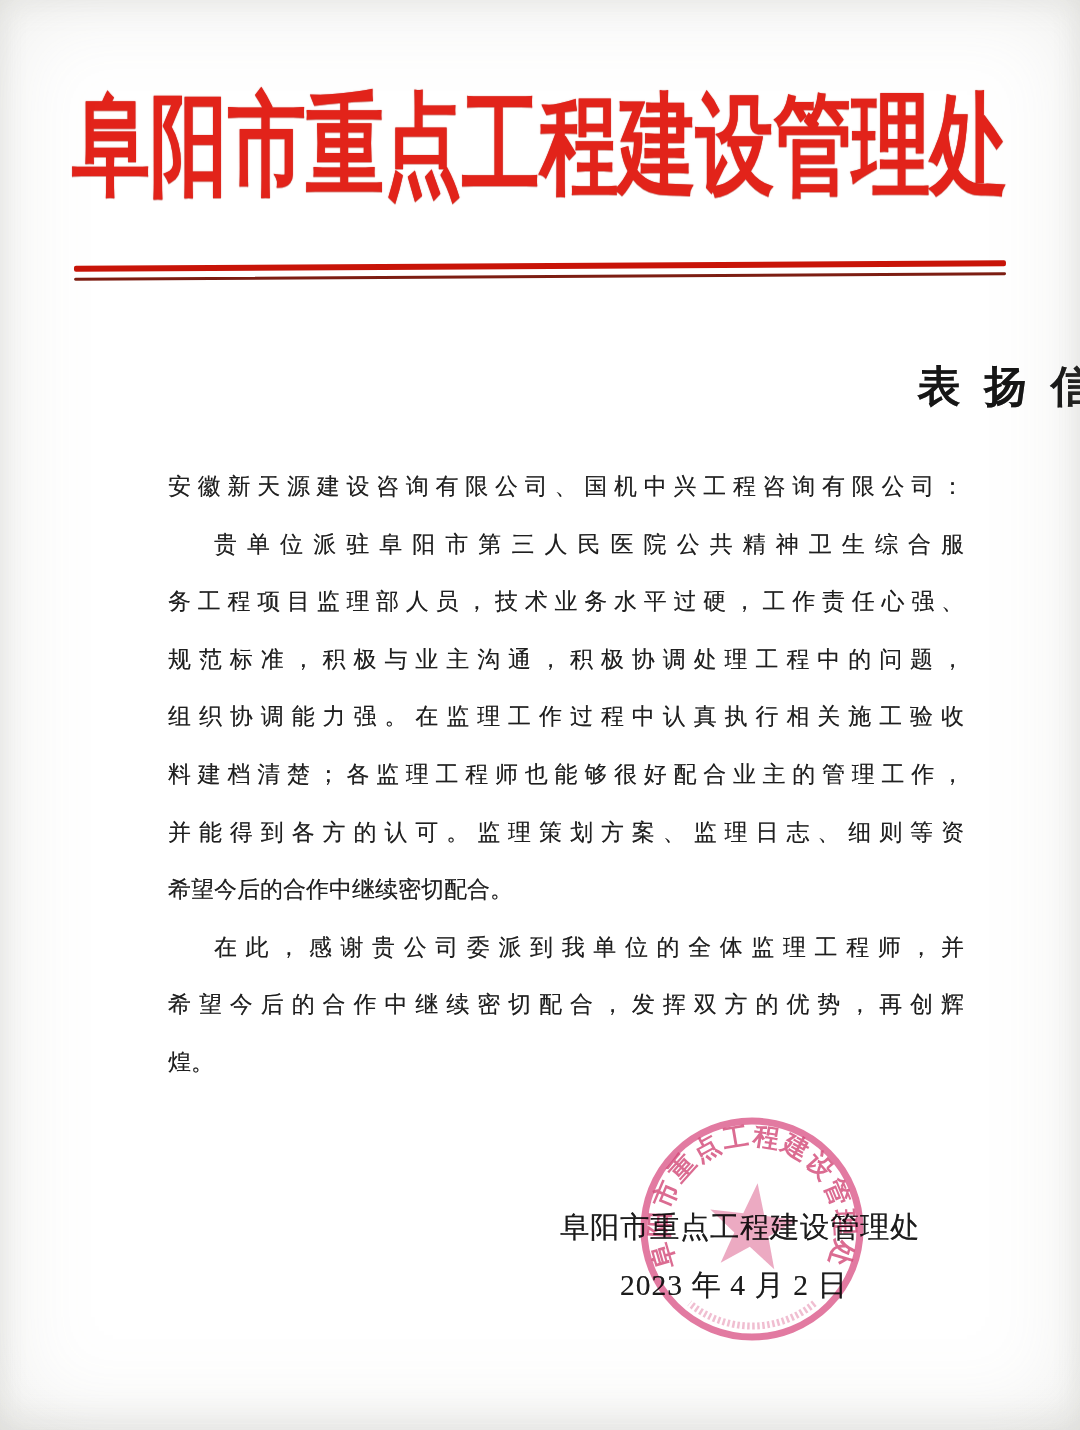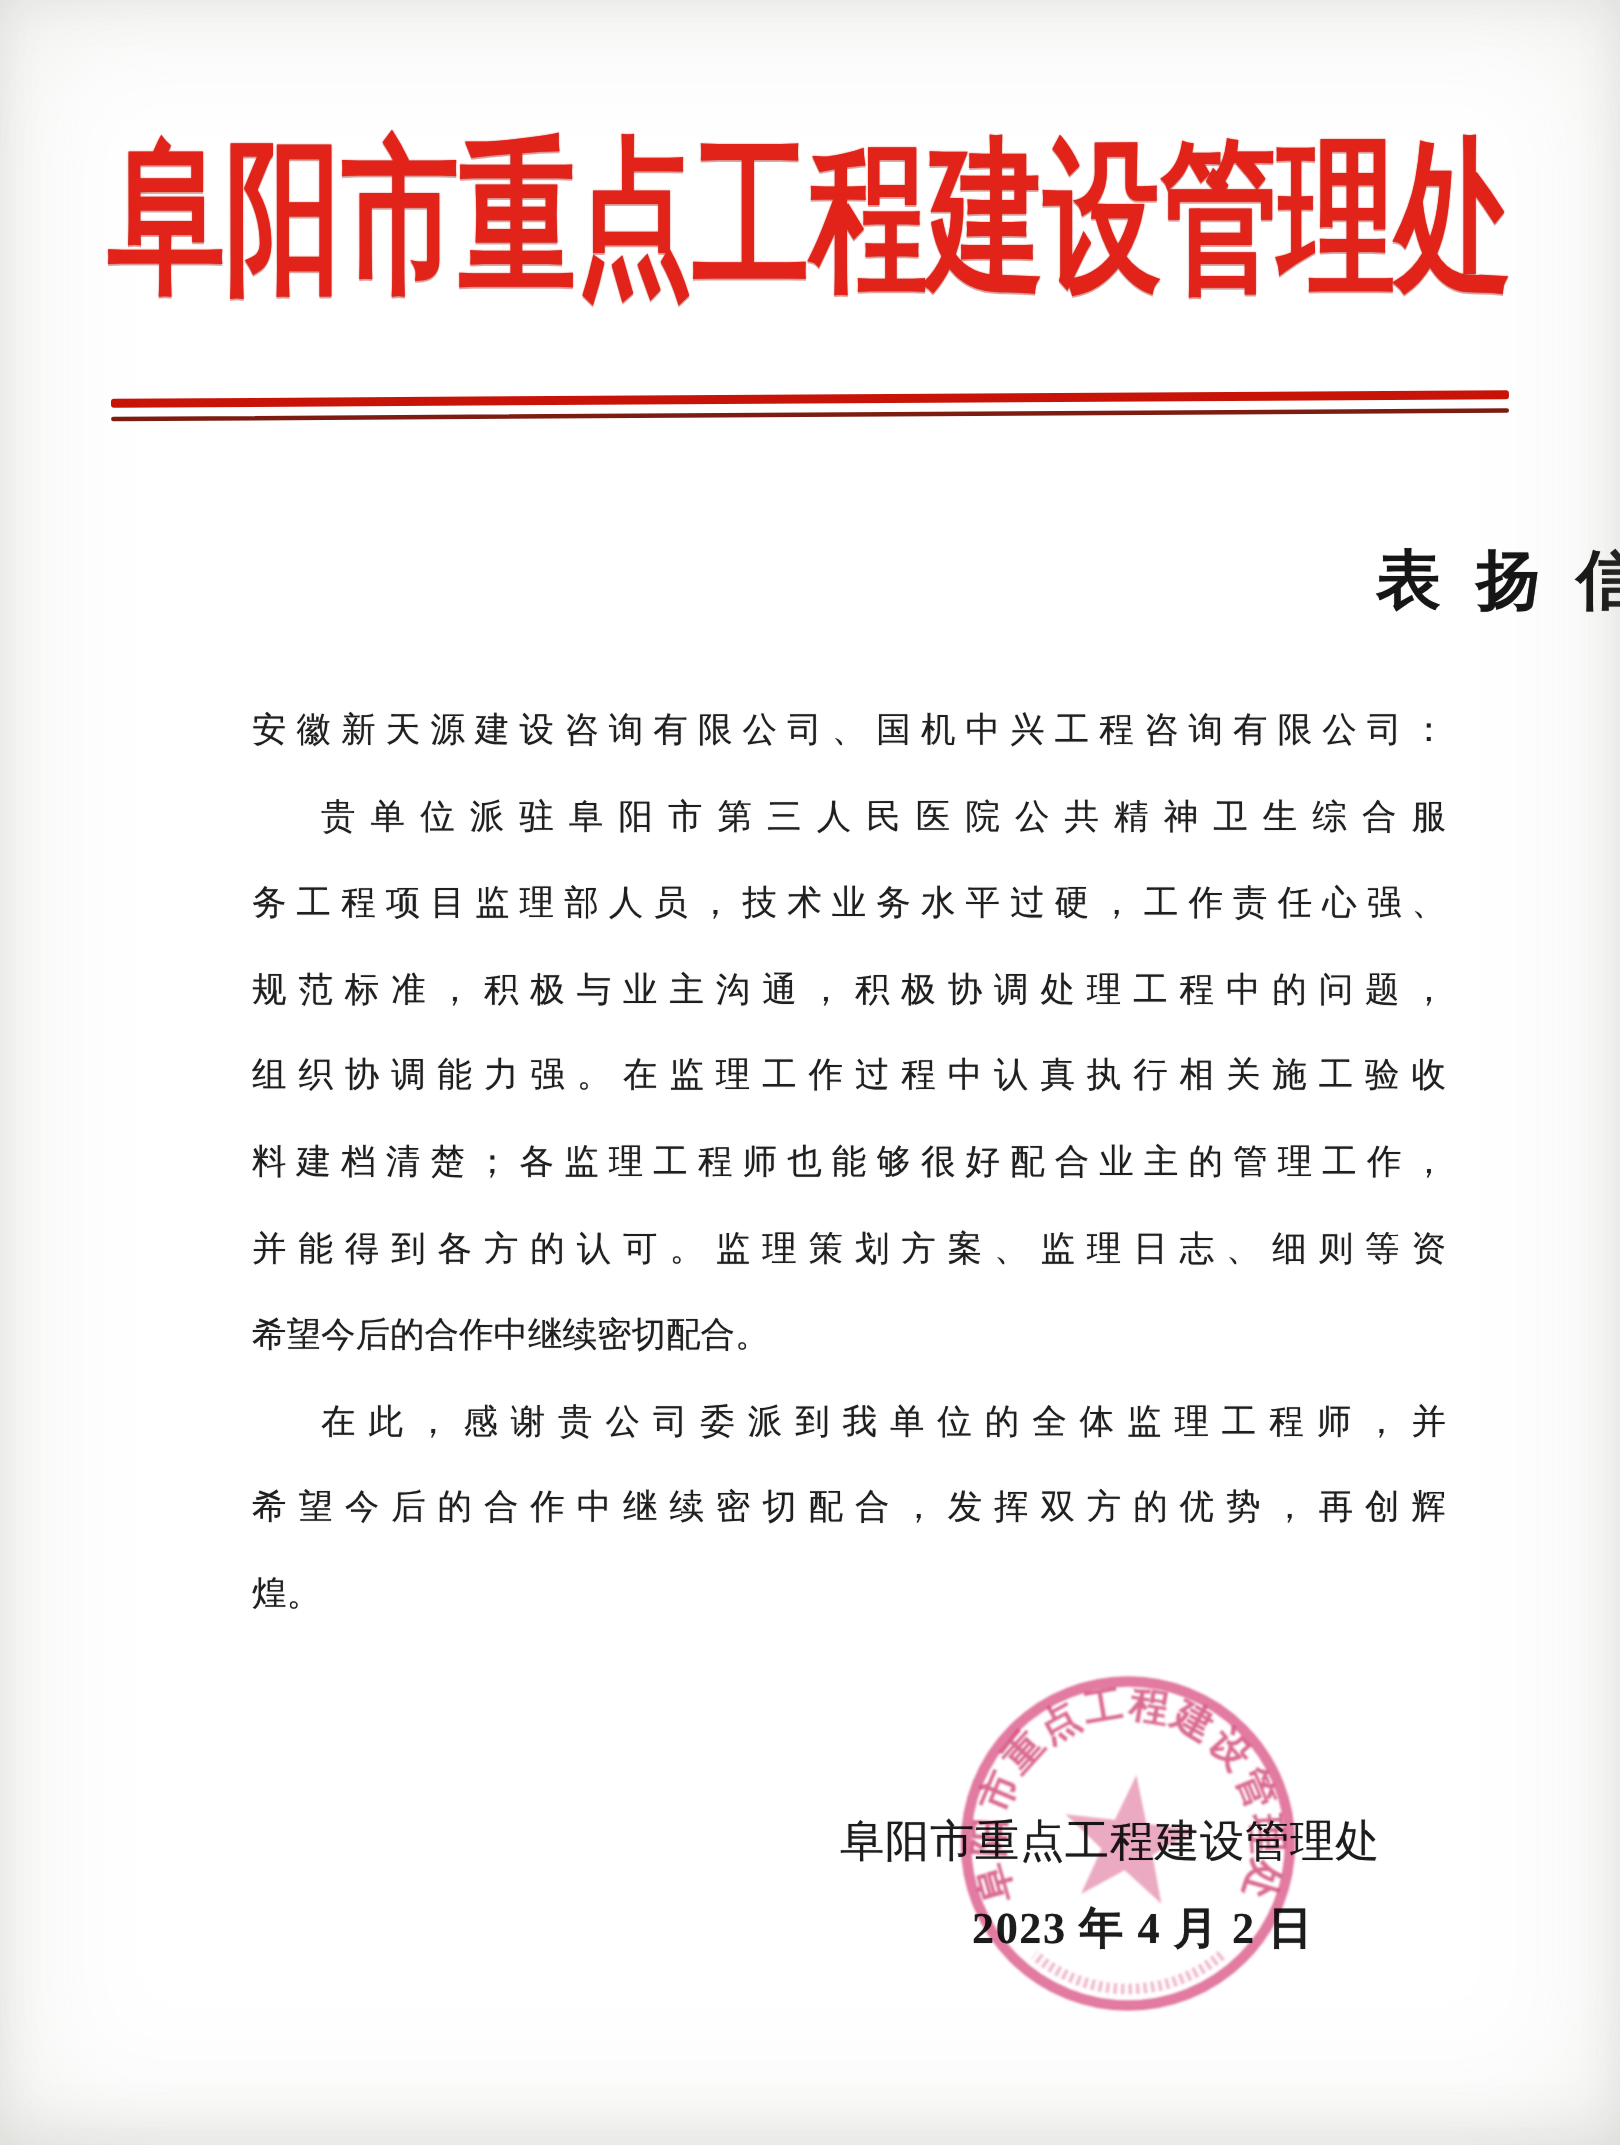--- a/index.html
+++ b/index.html
@@ -64,25 +64,24 @@
   }
   .l-indent{text-indent:2em;}
   
   .sig-org{
     position:absolute;top:1208px;left:560px;
     font-size:29.5px;color:#1c1c1c;letter-spacing:0.5px;
     text-shadow:0 0 .6px rgba(20,20,20,.5);
     z-index:3;
   }
   .sig-date{
-    position:absolute;top:1266px;left:648px;
+    position:absolute;top:1266px;left:620px;
     font-size:29.5px;color:#1c1c1c;letter-spacing:1px;
     text-shadow:0 0 .6px rgba(20,20,20,.5);
     z-index:3;
-    font-weight:bold;
   }
   
   .stamp{
     position:absolute;left:637px;top:1114px;
     width:230px;height:230px;
     z-index:4;
     mix-blend-mode:multiply;
     opacity:.92;
   }
   

